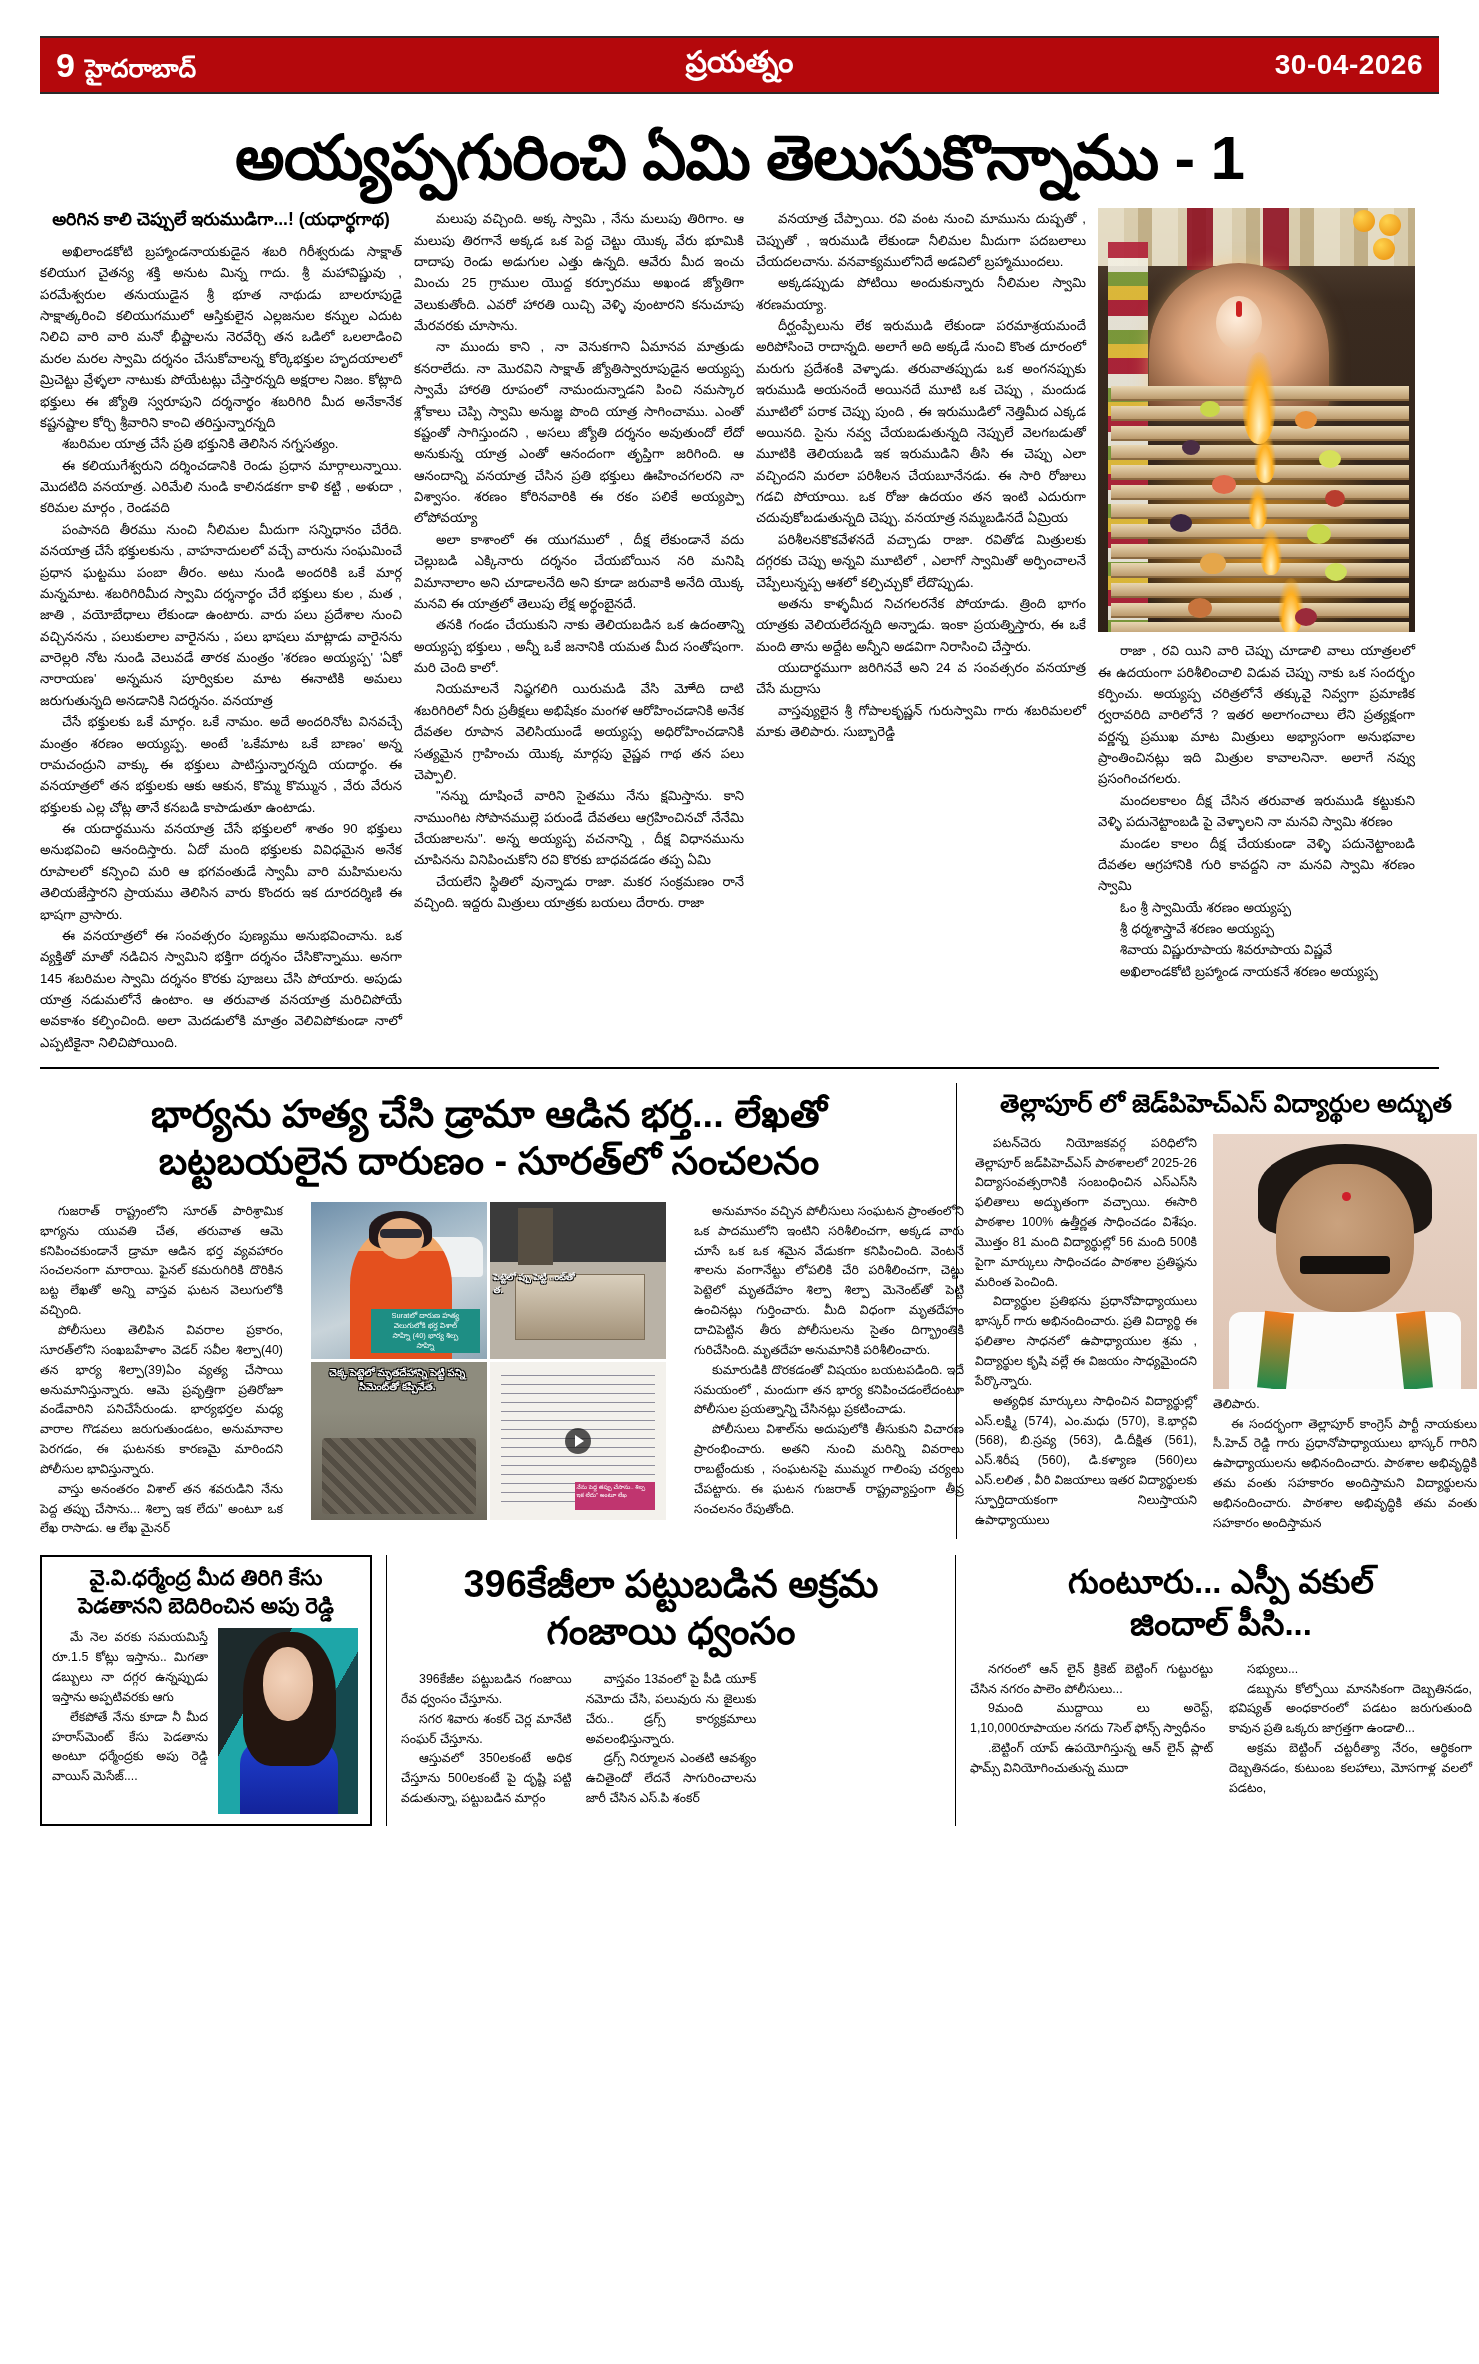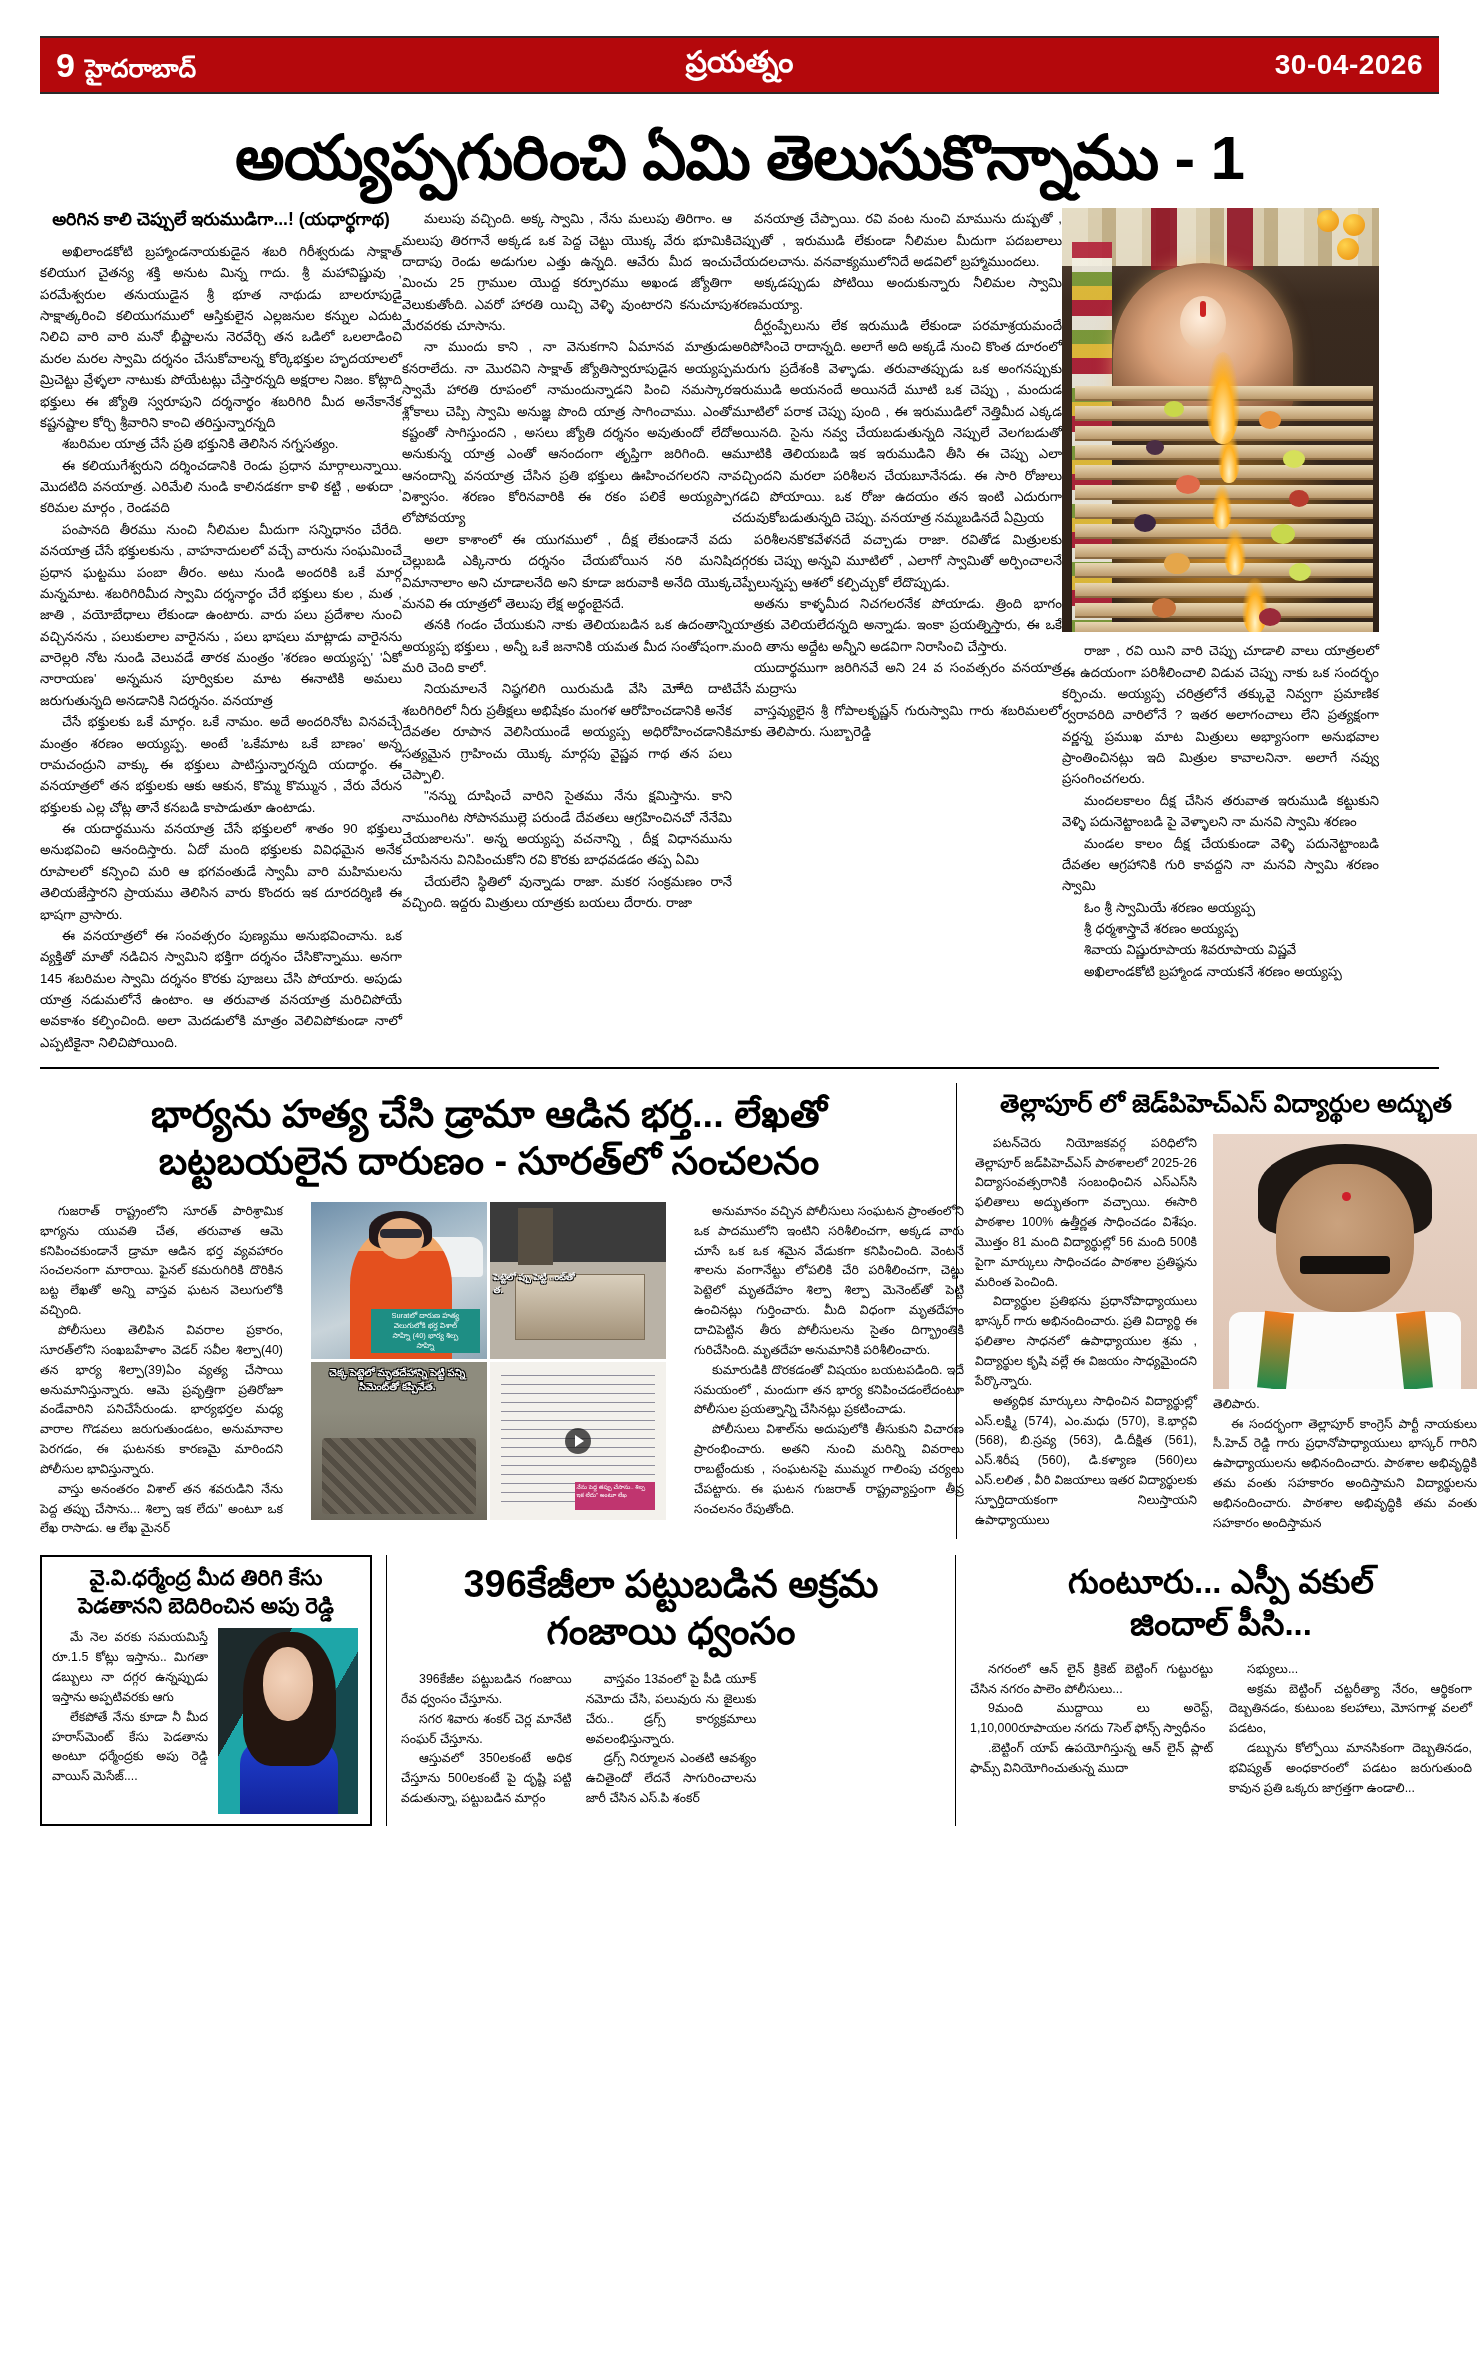--- a/index.html
+++ b/index.html
@@ -44,20 +44,21 @@
     letter-spacing: -1px;
     margin: 30px 0 16px 0;
     line-height: 1.1;
   }
 
   
   #article1 {
     padding: 0 40px;
     display: grid;
     grid-template-columns: 362px 330px 330px 317px;
+    column-gap: 12px;
   }
   .col { position: relative; }
   .kicker {
     text-align:center; font-weight:bold; font-size: 17.5px;
     margin-bottom: 10px; line-height:1.3;
   }
   .body-text {
     font-size: 13.2px;
     line-height: 1.62;
     text-align: justify;
@@ -535,18 +536,18 @@
       <div>జిందాల్ పీసి...</div>
     </div>
     <div id="guntur-body">
       <div class="tiny">
         <p>నగరంలో ఆన్ లైన్ క్రికెట్ బెట్టింగ్ గుట్టురట్టు చేసిన నగరం పాలెం పోలీసులు...</p>
         <p>9మంది ముద్దాయి లు అరెస్ట్, 1,10,000రూపాయల నగదు 7సెల్ ఫోన్స్ స్వాధీనం</p>
         <p>.బెట్టింగ్ యాప్ ఉపయోగిస్తున్న ఆన్ లైన్ ప్లాట్ ఫామ్స్ వినియోగించుతున్న ముదా</p>
       </div>
       <div class="tiny">
         <p>సభ్యులు...</p>
+        <p>డబ్బును కోల్పోయి మానసికంగా దెబ్బతినడం, భవిష్యత్ అంధకారంలో పడటం జరుగుతుంది కావున ప్రతి ఒక్కరు జాగ్రత్తగా ఉండాలి...</p>
         <p>అక్రమ బెట్టింగ్ చట్టరీత్యా నేరం, ఆర్థికంగా దెబ్బతినడం, కుటుంబ కలహాలు, మోసగాళ్ల వలలో పడటం,</p>
-        <p>డబ్బును కోల్పోయి మానసికంగా దెబ్బతినడం, భవిష్యత్ అంధకారంలో పడటం జరుగుతుంది కావున ప్రతి ఒక్కరు జాగ్రత్తగా ఉండాలి...</p>
       </div>
     </div>
   </div>
 </div>
 
 </body></html>

